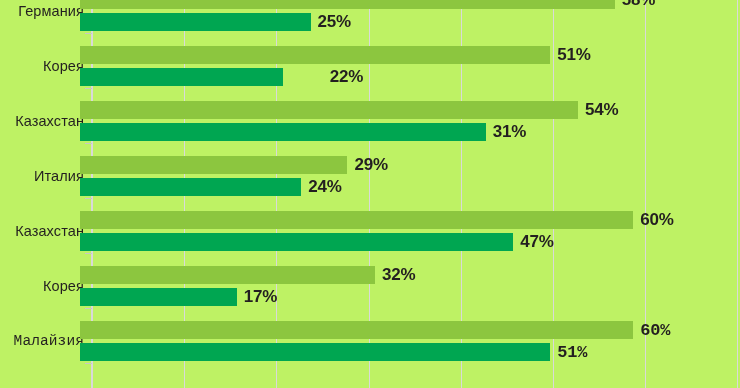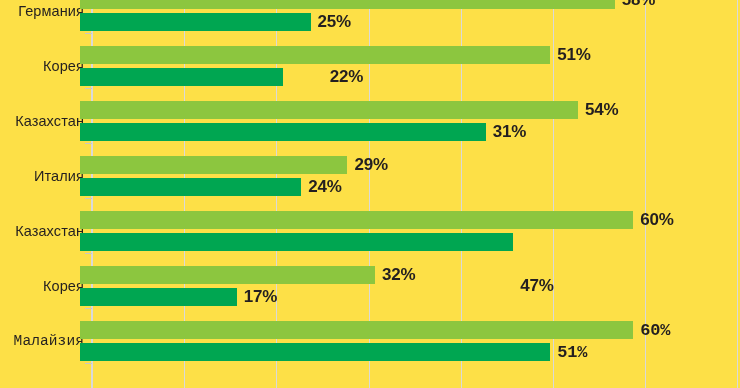--- a/index.html
+++ b/index.html
@@ -8,21 +8,21 @@
     height: 388px;
     background: #ffffff;
     font-family: "Liberation Sans", sans-serif;
     overflow: hidden;
   }
 
   #chart-root {
     position: relative;
     width: 740px;
     height: 388px;
-    background: #fde047;
+    background: #bef264;
   }
 
   
   .plot-area {
     position: absolute;
     left: 92px;
     top: 0px;
     width: 641px;
     height: 388px;
   }
@@ -180,21 +180,21 @@
         </div>
       </div>
       <div class="cat-row" style="top: 209px;">
         <div class="cat-label">Казахстан</div>
         <div class="bar-wrap series-a">
           <div class="bar a" title="Казахстан 60%" style="width: 553.2px; background: rgb(140, 198, 63);"></div>
           <div class="bar-label" style="left: 560.2px;">60%</div>
         </div>
         <div class="bar-wrap series-b">
           <div class="bar b" title="Казахстан 47%" style="width: 433.34px; background: rgb(0, 166, 81);"></div>
-          <div class="bar-label" style="left: 440.34px; margin-top: 44px;">47%</div>
+          <div class="bar-label" style="left: 440.34px;">47%</div>
         </div>
       </div>
       <div class="cat-row" style="top: 264px;">
         <div class="cat-label">Корея</div>
         <div class="bar-wrap series-a">
           <div class="bar a" title="Корея 32%" style="width: 295.04px; background: rgb(140, 198, 63);"></div>
           <div class="bar-label" style="left: 302.04px;">32%</div>
         </div>
         <div class="bar-wrap series-b">
           <div class="bar b" title="Корея 17%" style="width: 156.74px; background: rgb(0, 166, 81);"></div>

